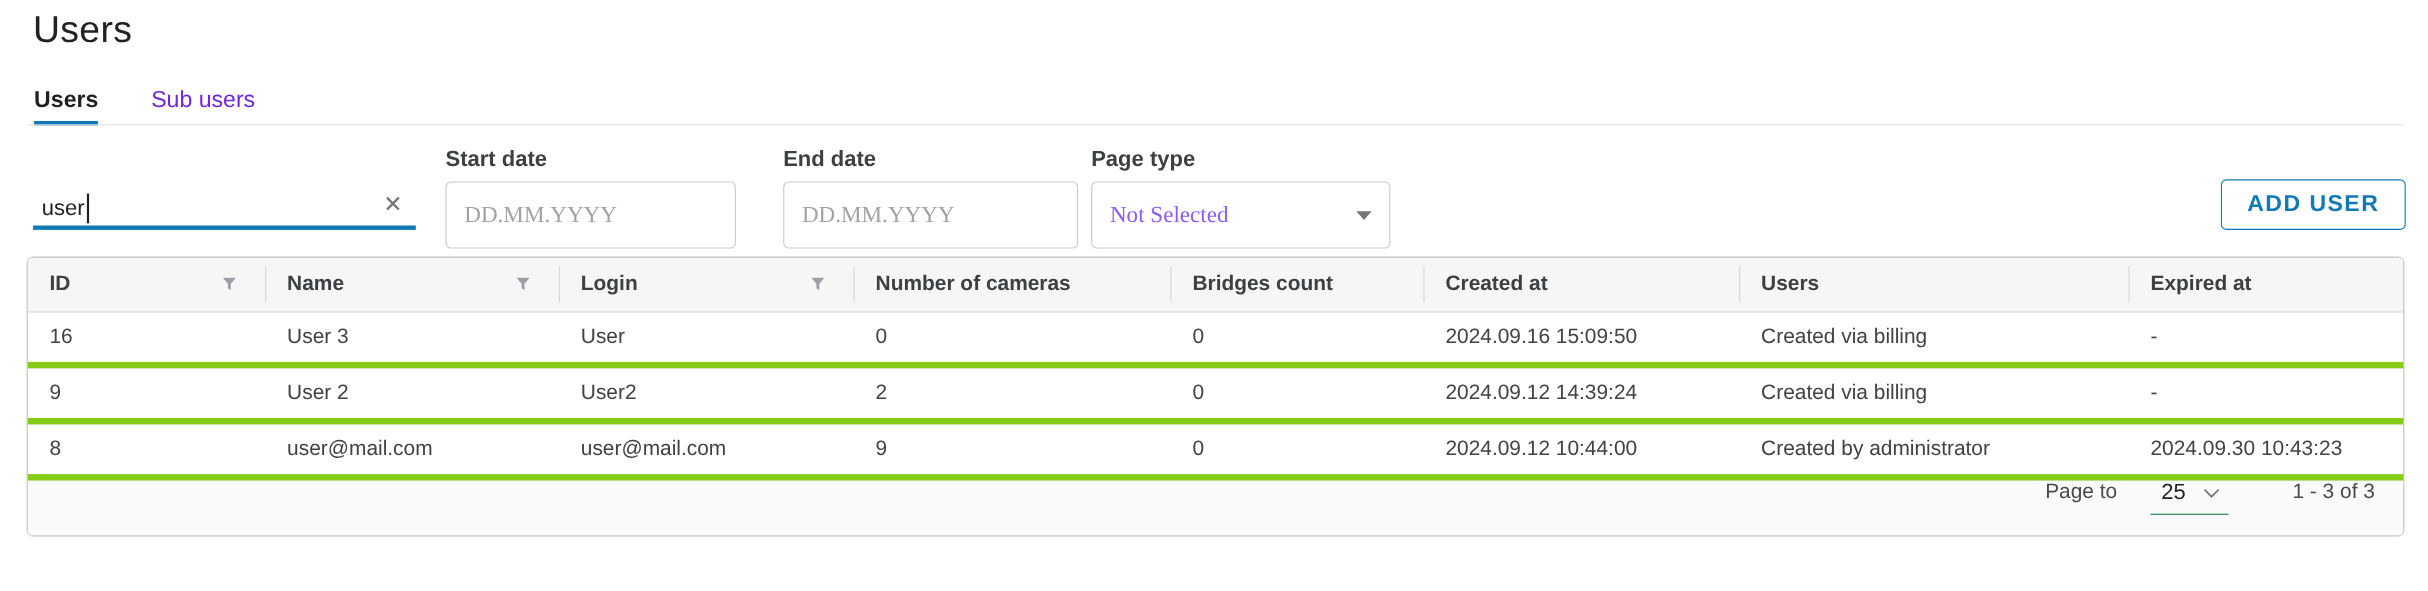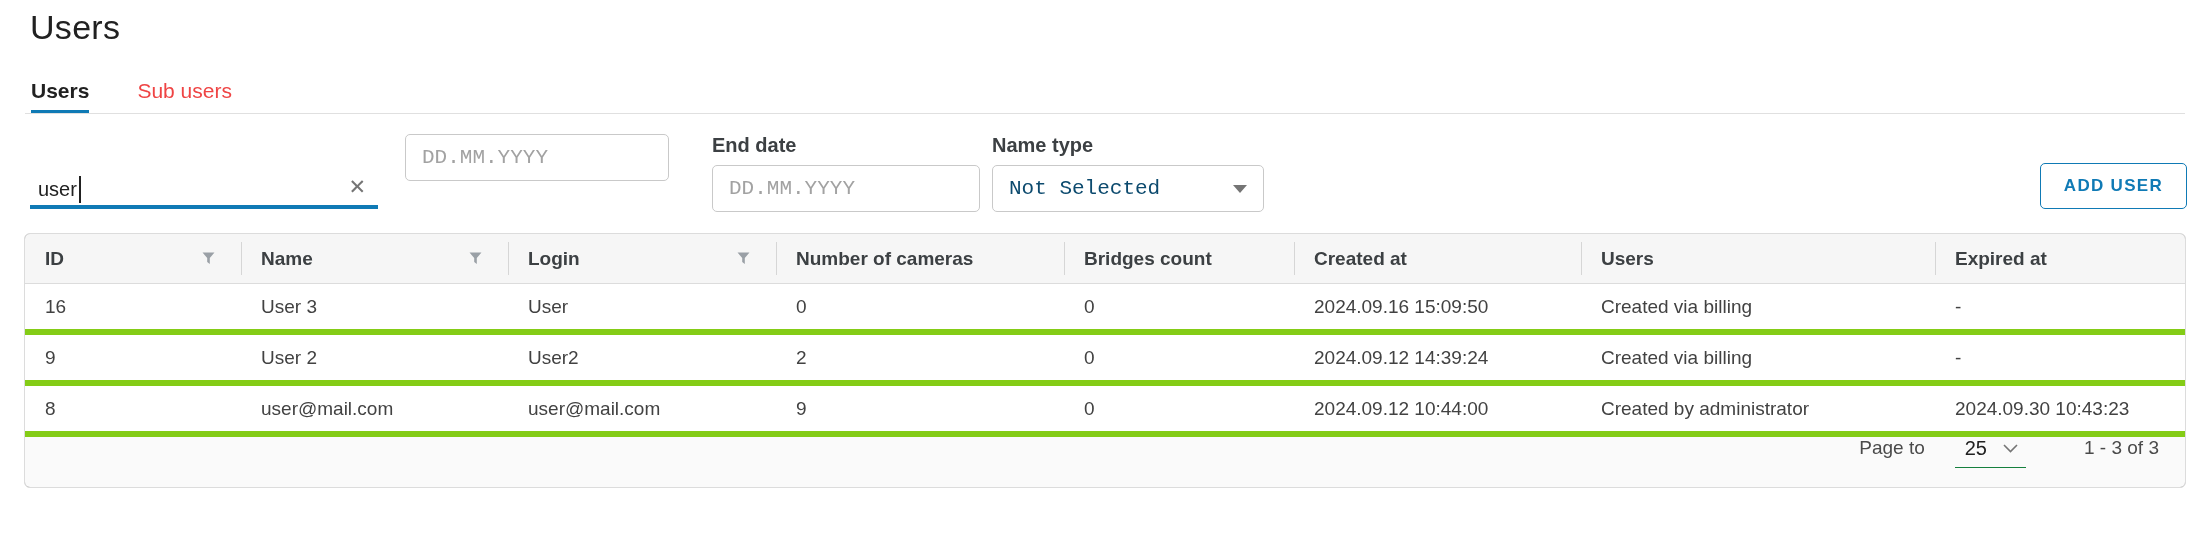--- a/index.html
+++ b/index.html
@@ -9,48 +9,48 @@
     background:#ffffff;
     font-family:"Liberation Sans", sans-serif;
     color:#424242;
     overflow:hidden;
   }
 
   
   .page-title { position:absolute; left:30px; top:8px; font-size:34px; font-weight:400; color:#212121; letter-spacing:.3px; }
 
   .tabs { position:absolute; left:31px; top:80px; display:flex; gap:48px; }
-  .tab { font-size:21px; line-height:21px; padding-bottom:9px; color:#ef4444; cursor:pointer; }
+  .tab { font-size:21px; line-height:21px; padding-bottom:9px; color:#6d28d9; cursor:pointer; }
   .tab.active { color:#212121; font-weight:700; border-bottom:4px solid var(--accent); }
   .tabs-divider { position:absolute; left:25px; right:22px; top:113px; height:1px; background:#e0e0e0; }
 
   
   .search-wrap { position:absolute; left:30px; top:167px; width:348px; height:42px; border-bottom:4px solid var(--accent); }
   .search-input { width:100%; height:100%; border:none; outline:none; background:transparent; font-family:inherit; font-size:20px; color:#212121; padding:6px 40px 0 8px; }
   .search-caret { position:absolute; left:49px; top:9px; width:2px; height:27px; background:#212121; }
   .clear-icon { position:absolute; right:12px; top:50%; transform:translateY(-50%); font-size:21px; color:#757575; cursor:pointer; line-height:1; }
 
   .field-group { position:absolute; top:134px; }
   .field-label { display:block; font-size:20px; font-weight:700; color:#3c4043; margin-bottom:8px; }
   .text-field {
-    height:47px; border:1px solid #c9c9c9; border-radius:5px; background:#fff;
-    font-family:Liberation Mono, monospace; font-size:21px; color:#212121; padding:0 16px; outline:none; width:100%;
+    height:61px; border:1px solid #c9c9c9; border-radius:5px; background:#fff;
+    font-family:Liberation Serif, serif; font-size:21px; color:#212121; padding:0 16px; outline:none; width:100%;
   }
   .text-field::placeholder { color:#a2a2a2; opacity:1; }
   .fg-start { left:405px; width:264px; }
   .fg-end   { left:712px; width:268px; }
   .fg-type  { left:992px; width:272px; }
   .select-box { display:flex; align-items:center; justify-content:space-between; cursor:pointer; }
-  .select-value { color:#0c4a6e; font-size:21px; }
+  .select-value { color:#8b5cf6; font-size:21px; }
   .triangle-down { width:0; height:0; border-left:7px solid transparent; border-right:7px solid transparent; border-top:8px solid #757575; }
 
   .add-user-btn {
     position:absolute; right:20px; top:163px; height:46px; padding:0 23px;
     background:#fff; border:1px solid var(--accent); border-radius:5px;
-    color:var(--accent); font-family:inherit; font-size:17px; font-weight:700; letter-spacing:1.3px;
+    color:var(--accent); font-family:inherit; font-size:21px; font-weight:700; letter-spacing:1.3px;
     cursor:pointer;
   }
 
   
   .users-table { position:absolute; left:24px; top:233px; width:2162px; border:1px solid #dcdcdc; border-radius:6px; overflow:hidden; background:#a3a3a3; }
   .thead { display:flex; height:50px; background:#f6f6f6; border-bottom:1px solid #dcdcdc; }
   .th { position:relative; display:flex; align-items:center; justify-content:space-between; height:100%; padding:0 26px 0 20px; font-size:19px; font-weight:700; color:#3c4043; }
   .th + .th::before { content:""; position:absolute; left:0; top:8px; bottom:8px; width:1px; background:#d6d6d6; }
   .filter-icon { flex:0 0 auto; margin-left:8px; }
 
@@ -76,30 +76,31 @@
 </div>
 <div class="tabs-divider"></div>
 
 <div class="search-wrap">
   <input class="search-input" type="text" value="user" style="">
   <div class="search-caret"></div>
   <span class="clear-icon">✕</span>
 </div>
 
 <div class="field-group fg-start">
+  <label class="field-label">Start date</label>
   <input class="text-field" type="text" placeholder="DD.MM.YYYY" style="">
 </div>
 
 <div class="field-group fg-end">
   <label class="field-label">End date</label>
   <input class="text-field" type="text" placeholder="DD.MM.YYYY" style="">
 </div>
 
 <div class="field-group fg-type">
-  <label class="field-label">Name type</label>
+  <label class="field-label">Page type</label>
   <div class="text-field select-box">
     <span class="select-value">Not Selected</span>
     <span class="triangle-down"></span>
   </div>
 </div>
 
 <button class="add-user-btn">ADD USER</button>
 
 <div class="users-table">
   <div class="thead">

